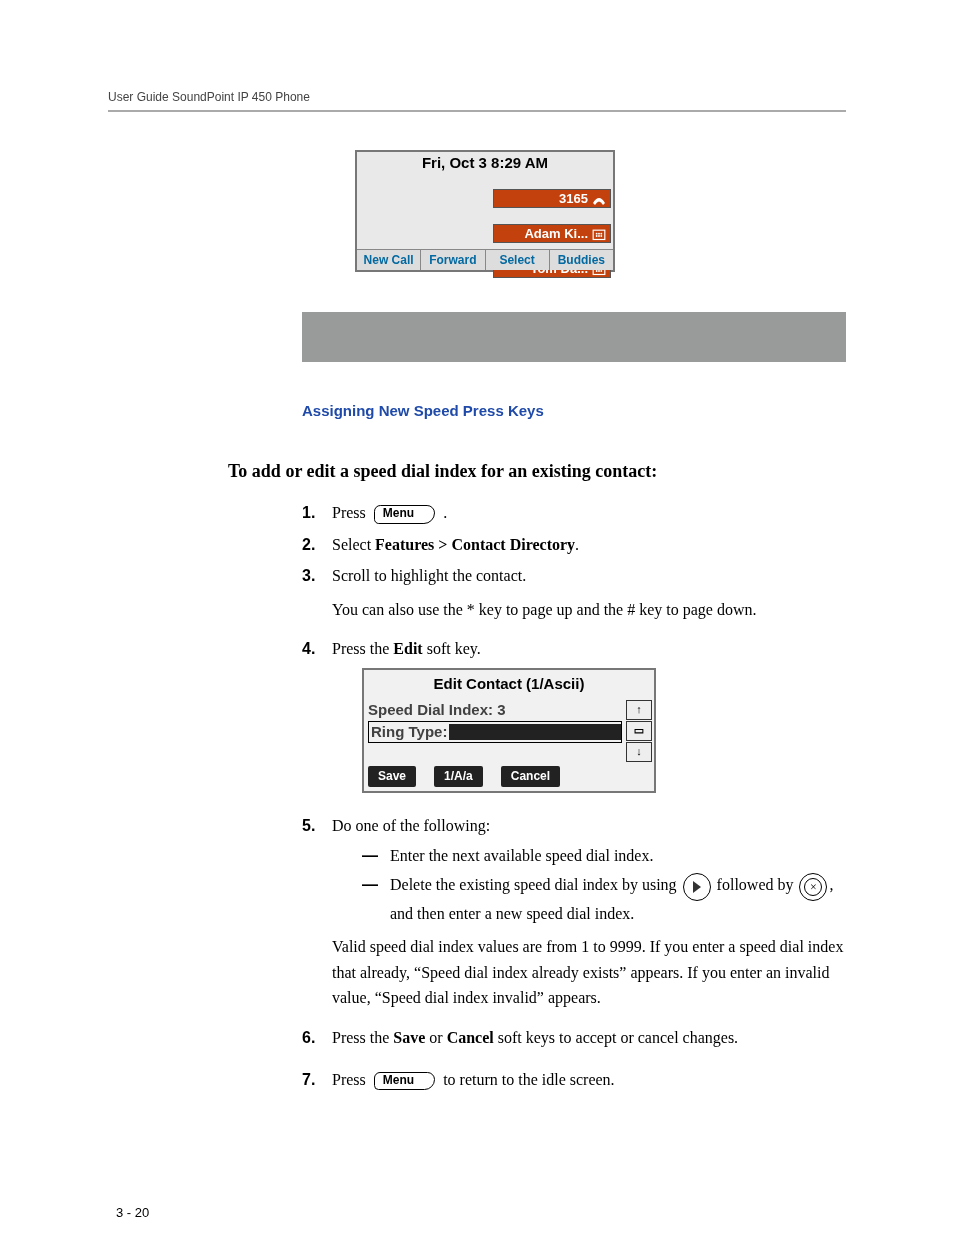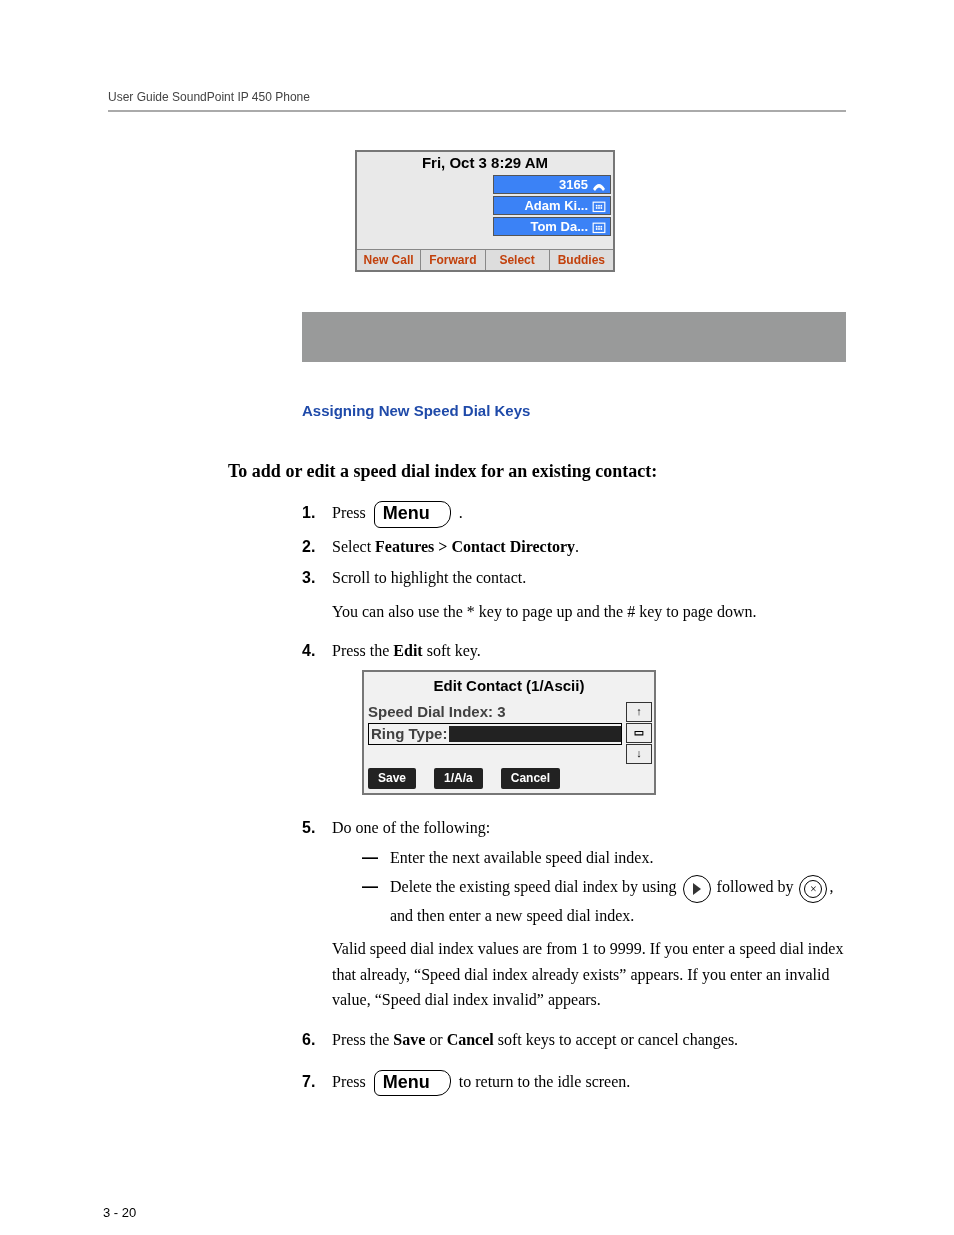--- a/index.html
+++ b/index.html
@@ -55,47 +55,48 @@
   }
   .phone-left { flex: 1; }
   .phone-right {
     width: 118px;
     display: flex;
     flex-direction: column;
     gap: 2px;
     padding: 2px;
   }
   .line-key {
-    background: #3b82f6;
+    background: #c2410c;
     color: #fff;
     font-weight: bold;
     font-size: 13px;
     padding: 1px 4px;
     display: flex;
     justify-content: flex-end;
     align-items: center;
     gap: 4px;
     border: 1px solid #555;
+    margin-top: 14px;
   }
   .line-key .lk-icon-phone {
     width: 14px;
     height: 10px;
     display: inline-block;
   }
   .softkey-row {
     display: flex;
     border-top: 1px solid #888;
   }
   .softkey {
     flex: 1;
     text-align: center;
     font-weight: bold;
     font-size: 12px;
     background: #ddd;
-    color: #c2410c;
+    color: #0369a1;
     padding: 3px 0;
     border-right: 1px solid #888;
   }
   .softkey:last-child { border-right: none; }
   .gray-block {
     background: #999a9a;
     height: 50px;
     margin: 0 0 40px 194px;
   }
   .section-title {
@@ -129,21 +130,21 @@
     flex-shrink: 0;
   }
   .li-body { flex: 1; }
   .menu-btn {
     display: inline-block;
     border: 1.5px solid #000;
     border-radius: 8px 10px 14px 6px;
     padding: 0 20px 1px 8px;
     font-family: Arial, Helvetica, sans-serif;
     font-weight: bold;
-    font-size: 18px;
+    font-size: 12px;
     vertical-align: middle;
     line-height: 1.3;
     margin: 0 4px;
   }
   .sub-indent {
     margin-left: 30px;
     margin-top: 4px;
     margin-bottom: 6px;
   }
   .sub-li {
@@ -257,21 +258,21 @@
     padding: 1px 10px;
     border-radius: 2px;
   }
   .para {
     margin-top: 8px;
     margin-bottom: 8px;
   }
   .page-num {
     position: absolute;
     bottom: 30px;
-    left: 103px;
+    left: 116px;
     font-size: 13px;
     font-family: Arial, Helvetica, sans-serif;
   }
 </style>
 </head>
 <body>
 
 <div class="page">
 
   <div class="header-text">User Guide SoundPoint IP 450 Phone</div>
@@ -326,21 +327,21 @@
         <div class="softkey">New Call</div>
         <div class="softkey">Forward</div>
         <div class="softkey">Select</div>
         <div class="softkey">Buddies</div>
       </div>
     </div>
   </div>
 
   <div class="gray-block"></div>
 
-  <div class="section-title">Assigning New Speed Dial Keys</div>
+  <div class="section-title">Assigning New Speed Press Keys</div>
 
   <div class="subhead">To add or edit a speed dial index for an existing contact:</div>
 
   <div class="ol">
 
     <div class="li">
       <div class="li-num">1.</div>
       <div class="li-body">
         <span>Press</span>
         <span class="menu-btn">Menu</span>

